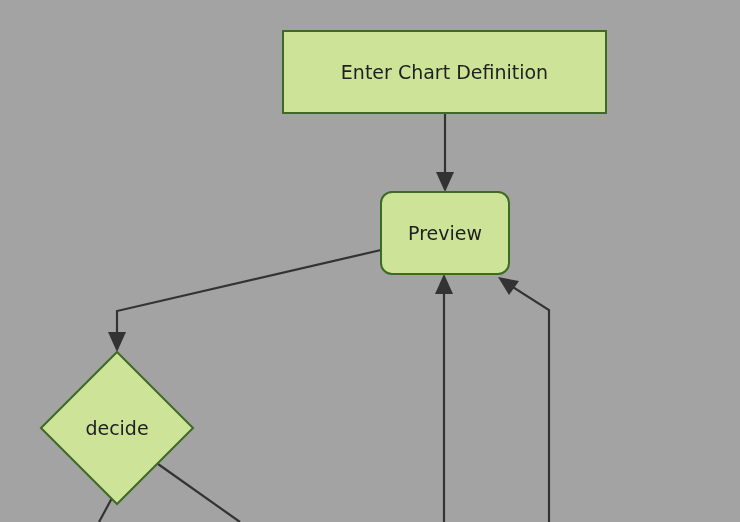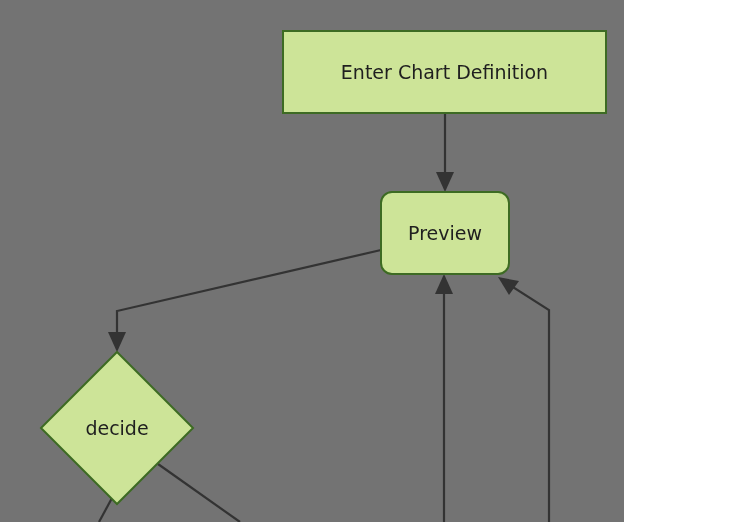--- a/index.html
+++ b/index.html
@@ -9,23 +9,23 @@
     background: #ffffff;
   }
   body {
     width: 740px;
     height: 522px;
     overflow: hidden;
     font-family: "DejaVu Sans", "Liberation Sans", sans-serif;
   }
   #diagram-root {
     position: relative;
-    width: 624px;
+    width: 740px;
     height: 522px;
-    background: #737373;
+    background: #a3a3a3;
   }
   #flow-svg {
     position: absolute;
     top: 0;
     left: 0;
     width: 740px;
     height: 522px;
     display: block;
   }
   .node-shape {

